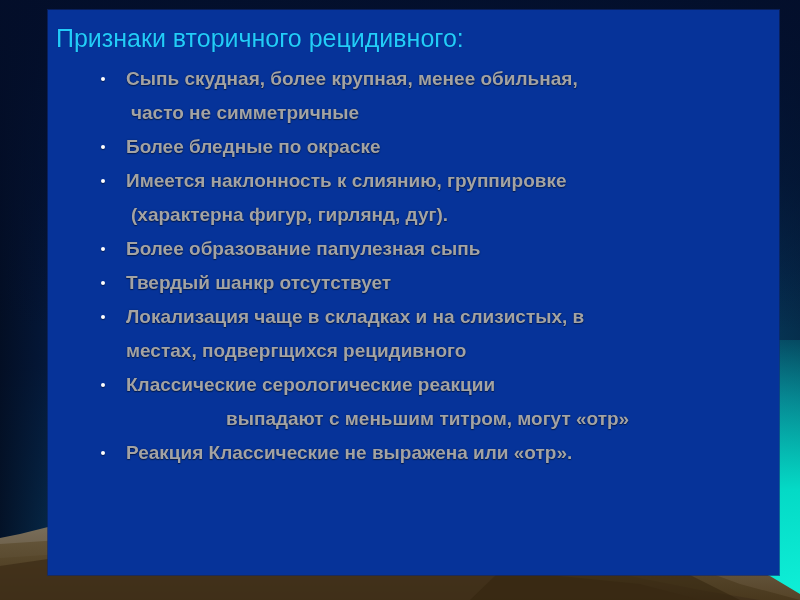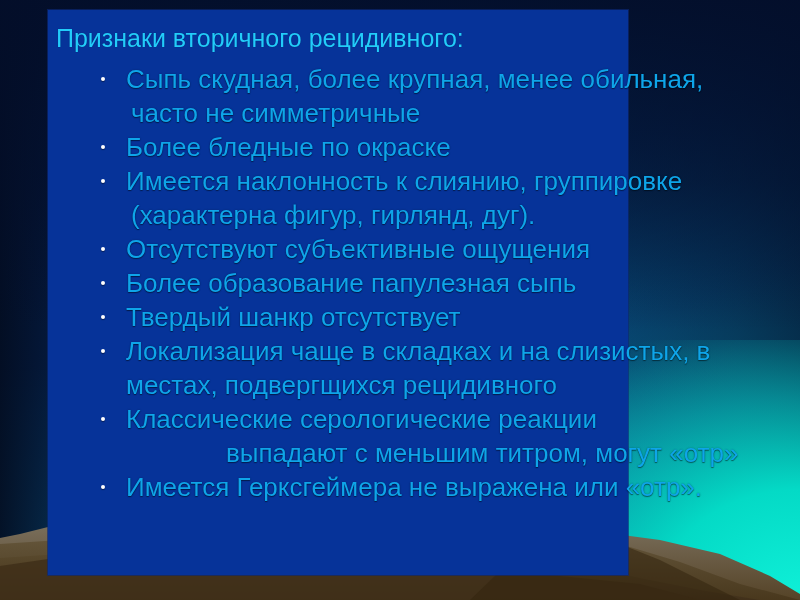--- a/index.html
+++ b/index.html
@@ -74,21 +74,21 @@
     position: absolute;
     left: 0; bottom: 0;
     width: 800px;
     height: 90px;
   }
   
   .panel {
     position: absolute;
     left: 48px;
     top: 10px;
-    width: 580px;
+    width: 731px;
     height: 565px;
     background: #063399;
     box-shadow: 0 0 0 1px rgba(10,40,120,0.65);
   }
   .panel-title {
     position: absolute;
     left: 8px;
     top: 13px;
     font-size: 25px;
     line-height: 30px;
@@ -99,25 +99,26 @@
   }
   .bullets {
     position: absolute;
     left: 0;
     top: 52px;
     width: 731px;
   }
   .line {
     position: relative;
     height: 34px;
-    color: #0ea5e9;
-    font-size: 26px;
+    color: #a3a3a3;
+    font-size: 19px;
     line-height: 34px;
     white-space: nowrap;
     text-shadow: 0 1px 1px rgba(0,0,0,0.45), 0 0 2px rgba(0,0,0,0.30);
+    font-weight: bold;
   }
   .line .dot {
     position: absolute;
     left: 53px;
     top: 15px;
     width: 4px;
     height: 4px;
     border-radius: 50%;
     background: #ffffff;
     box-shadow: 0 1px 1px rgba(0,0,0,0.45);
@@ -180,24 +181,20 @@
         </div>
         <div class="line lvl-bullet">
           <span class="dot"></span>
           <span class="txt">Имеется наклонность к слиянию, группировке</span>
         </div>
         <div class="line lvl-cont">
           <span class="txt">(характерна фигур, гирлянд, дуг).</span>
         </div>
         <div class="line lvl-bullet">
           <span class="dot"></span>
-          <span class="txt">Отсутствуют субъективные ощущения</span>
-        </div>
-        <div class="line lvl-bullet">
-          <span class="dot"></span>
           <span class="txt">Более образование папулезная сыпь</span>
         </div>
         <div class="line lvl-bullet">
           <span class="dot"></span>
           <span class="txt">Твердый шанкр отсутствует</span>
         </div>
         <div class="line lvl-bullet">
           <span class="dot"></span>
           <span class="txt">Локализация чаще в складках и на слизистых, в</span>
         </div>
@@ -206,18 +203,18 @@
         </div>
         <div class="line lvl-bullet">
           <span class="dot"></span>
           <span class="txt">Классические серологические реакции</span>
         </div>
         <div class="line lvl-deep">
           <span class="txt">выпадают с меньшим титром, могут «отр»</span>
         </div>
         <div class="line lvl-bullet">
           <span class="dot"></span>
-          <span class="txt">Имеется Герксгеймера не выражена или «отр».</span>
+          <span class="txt">Реакция Классические не выражена или «отр».</span>
         </div>
       </div>
   </div>
 
 </div>
 
 </body></html>

